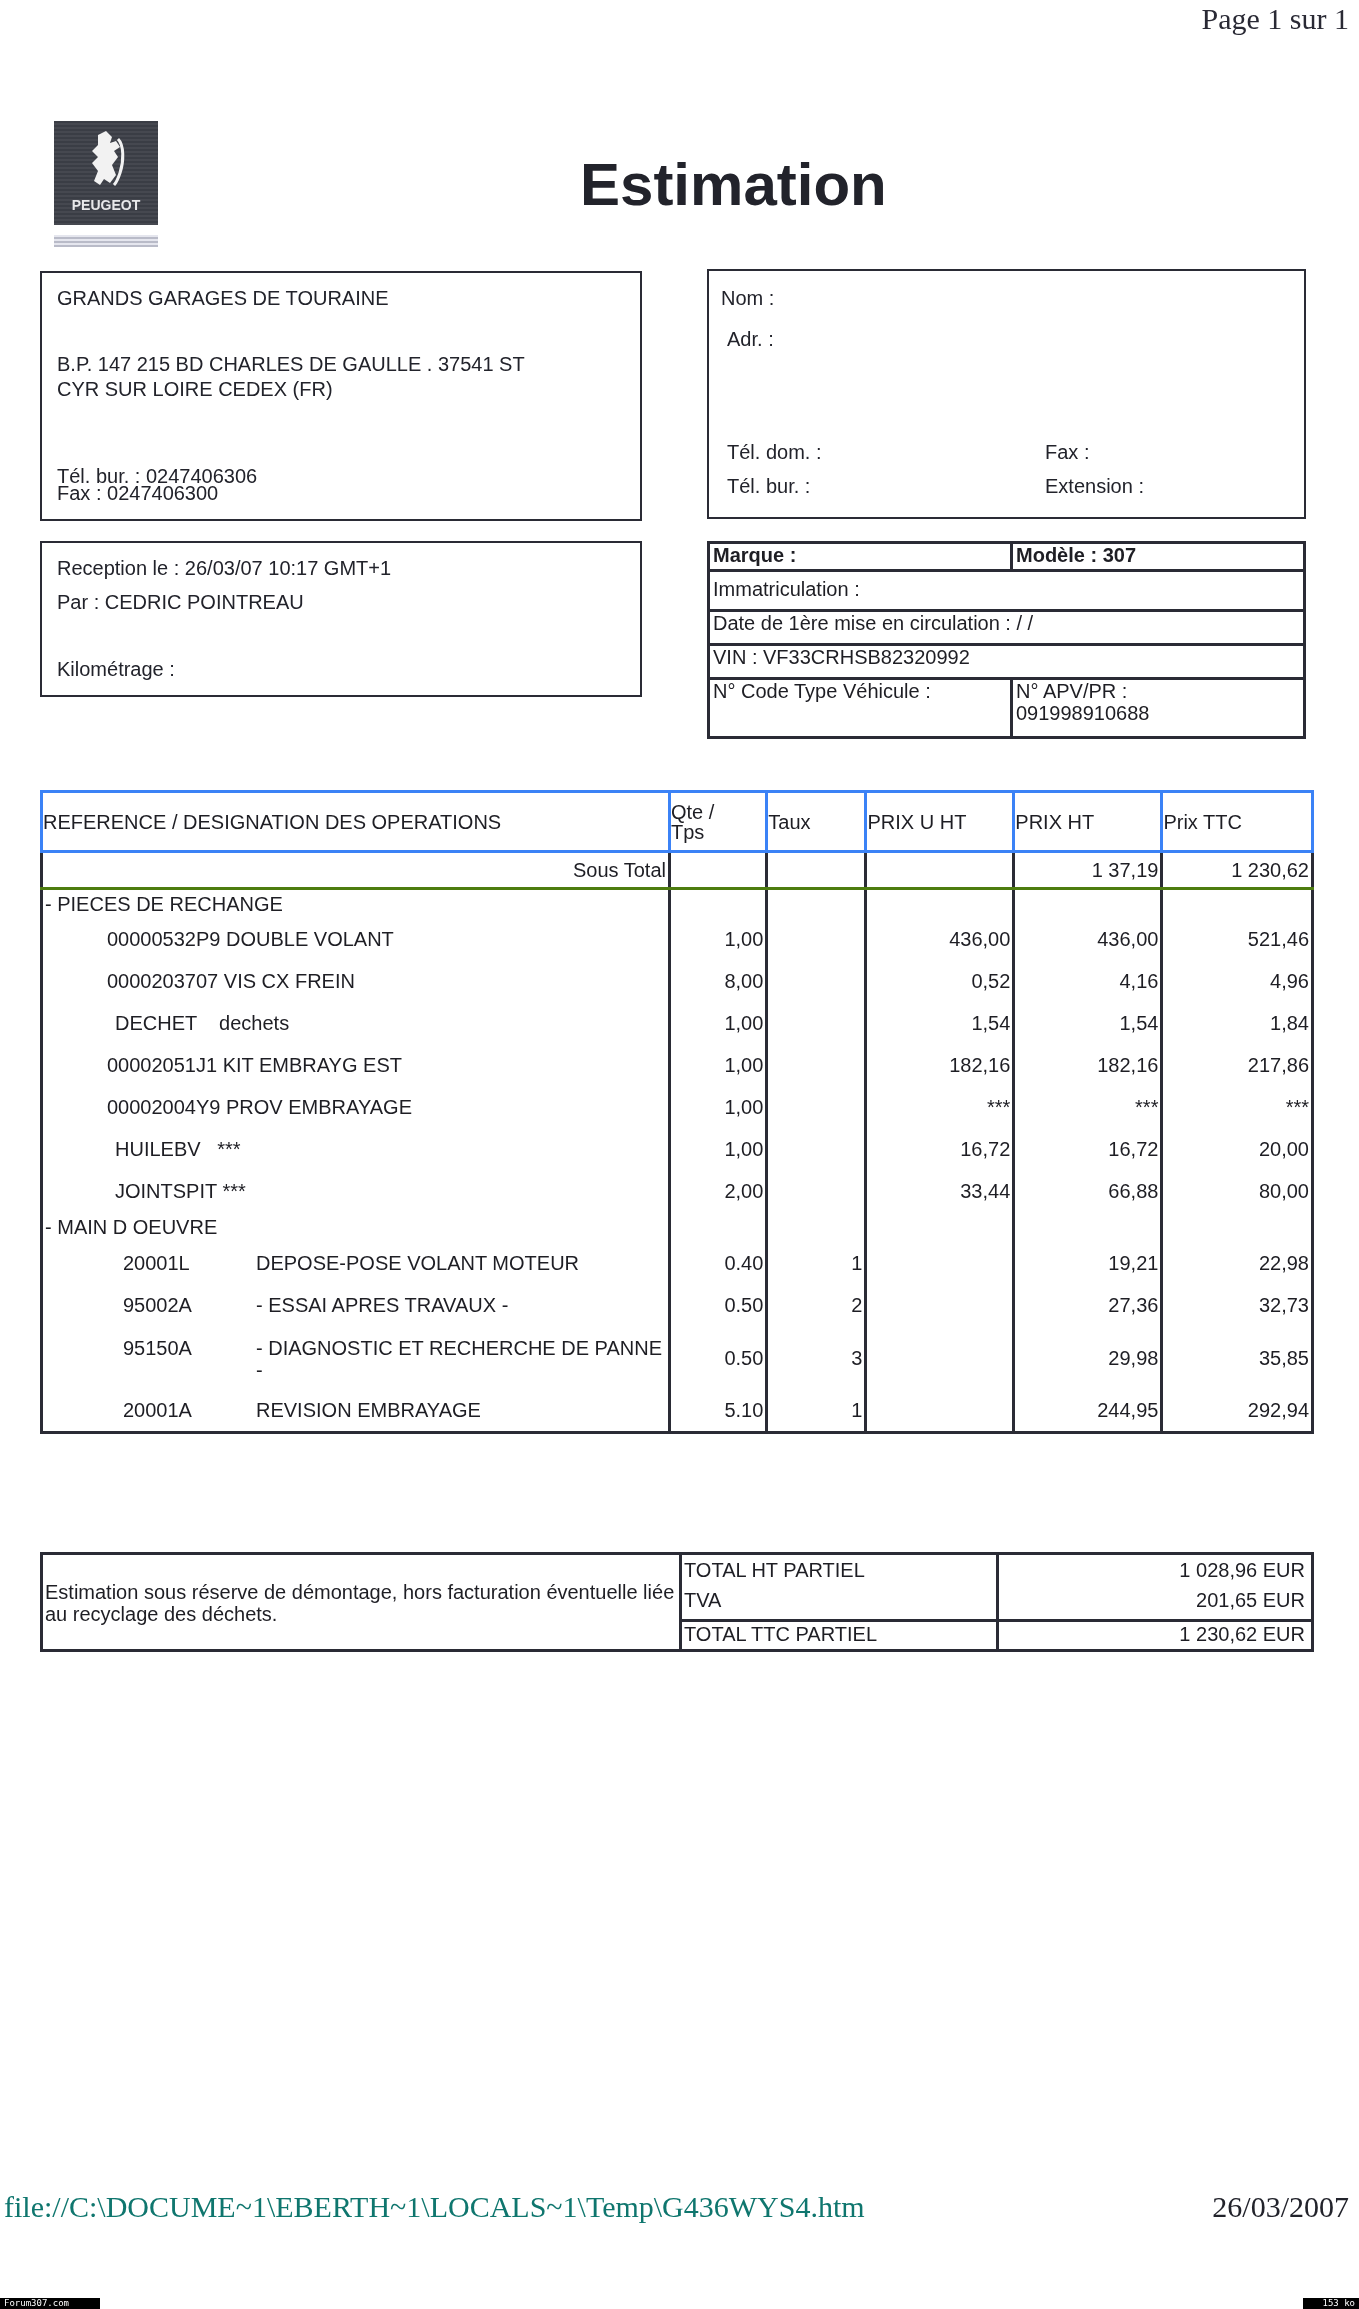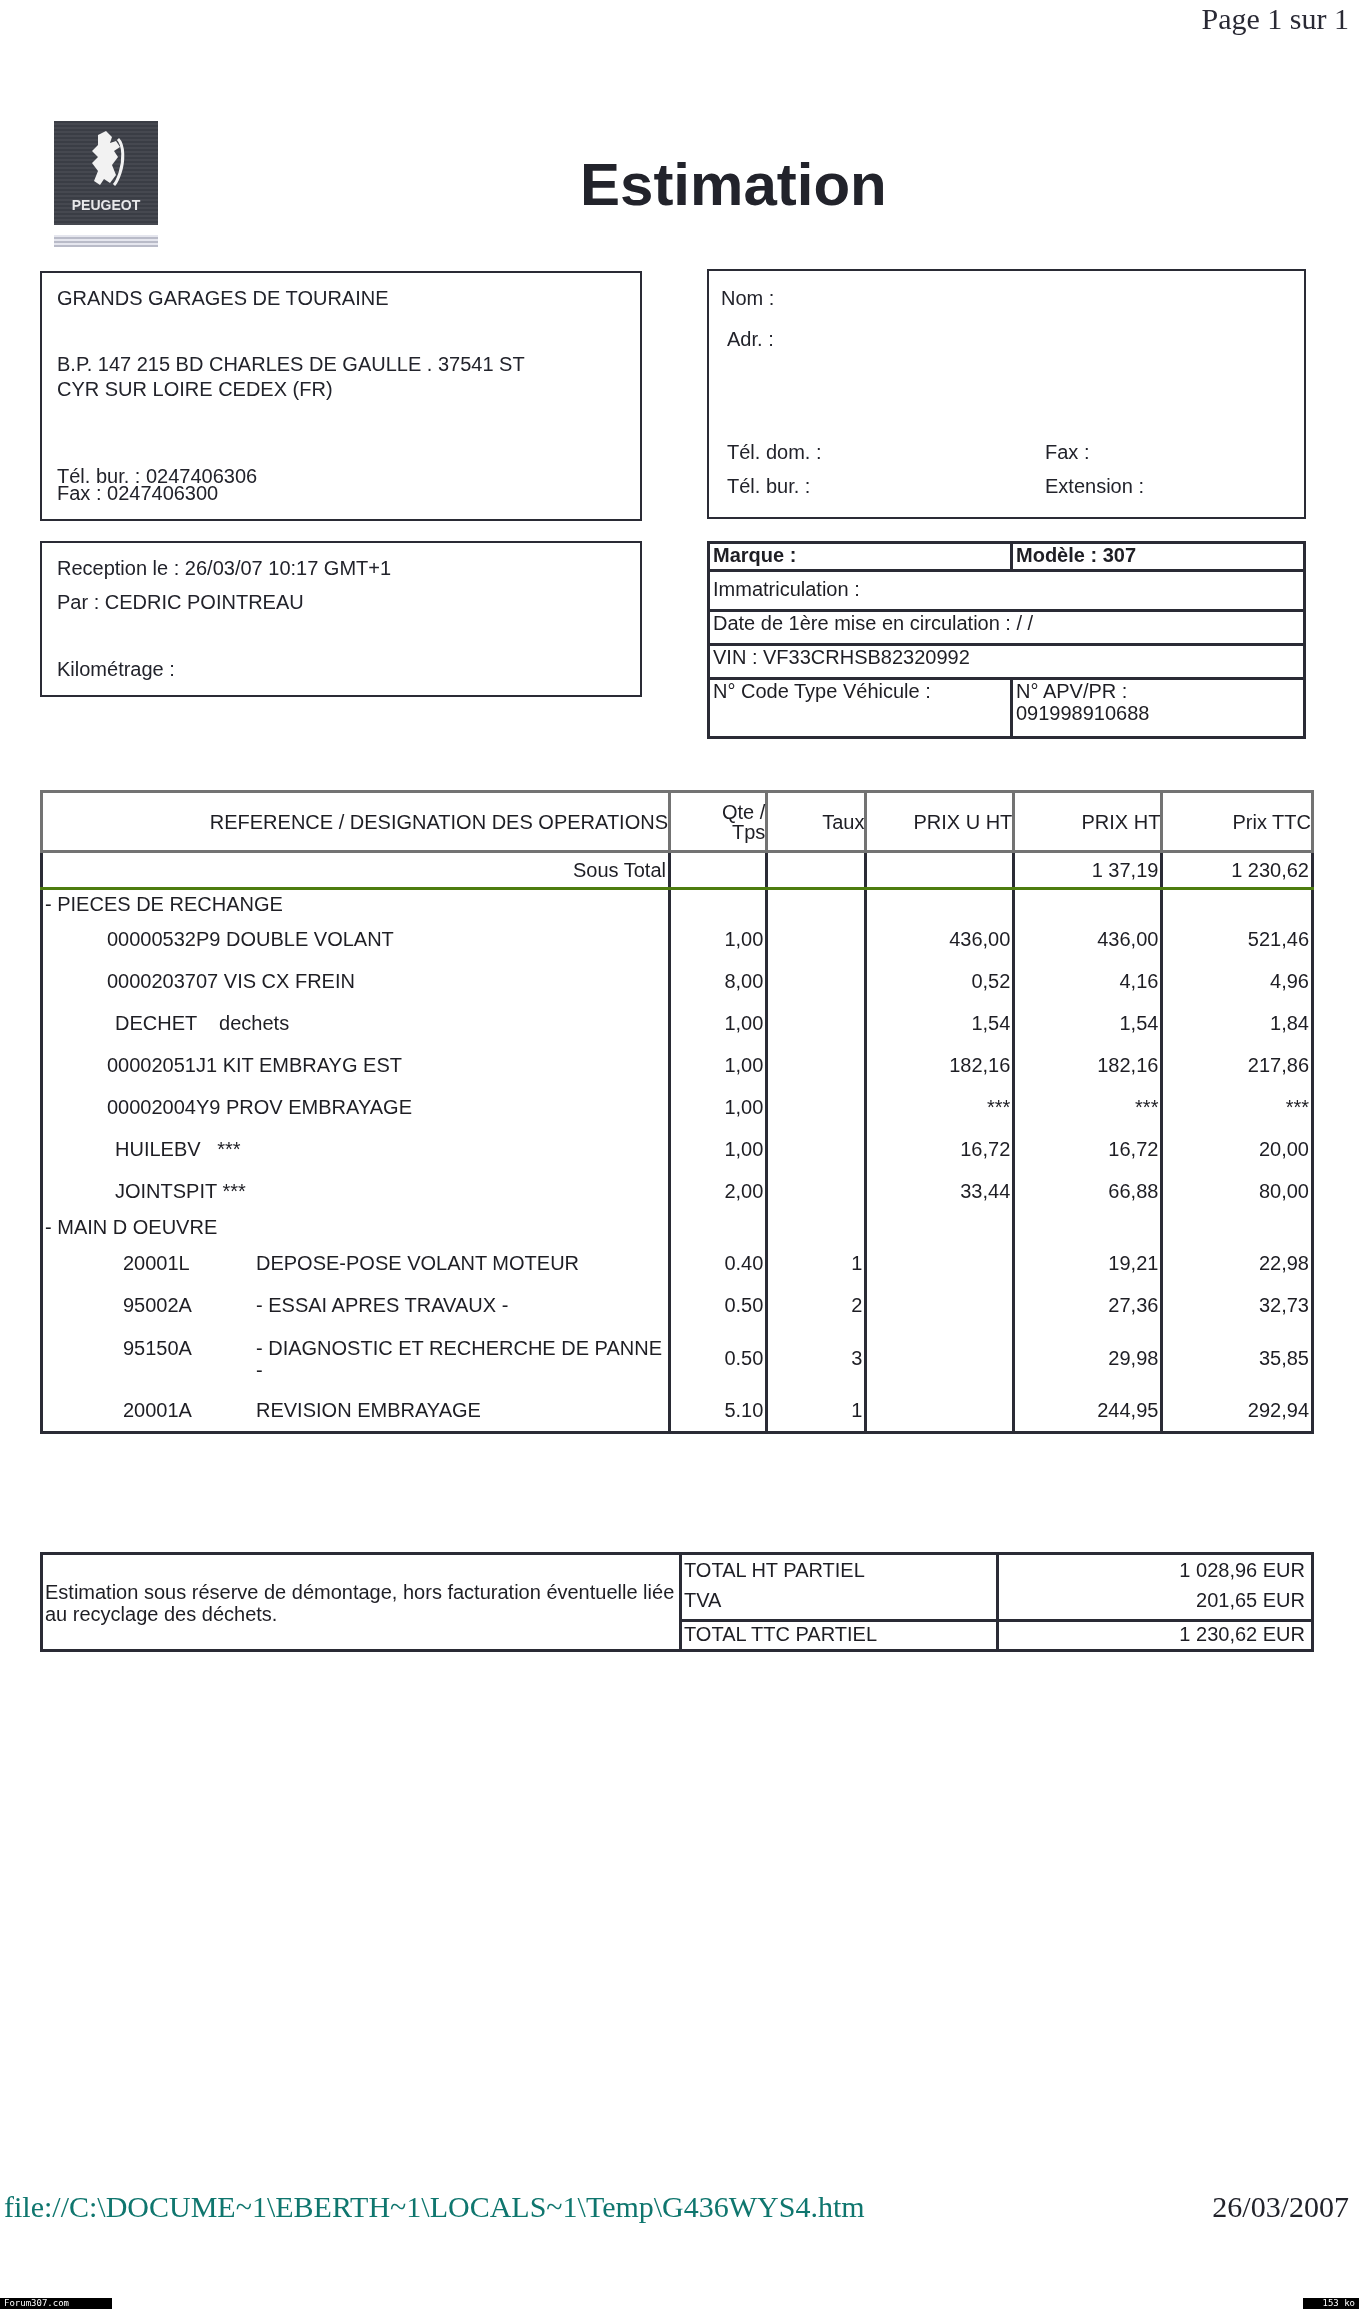--- a/index.html
+++ b/index.html
@@ -30,21 +30,21 @@
   #vehicle-box { left: 707px; top: 541px; width: 599px; height: 198px; border: 3px solid #2a2b35; }
   #vehicle-box .vrow { position: absolute; left: 0; right: 0; border-bottom: 3px solid #2a2b35;
     font-size: 20px; padding-left: 3px; white-space: nowrap; }
   #vehicle-box .vrow:last-child { border-bottom: none; }
   #vehicle-box .vcell { position: absolute; top: 0; bottom: 0; padding-left: 3px; }
   #vehicle-box .vsplit { border-left: 3px solid #2a2b35; }
 
   
   #ops-table { position: absolute; left: 40px; top: 790px; width: 1274px; border-collapse: collapse;
     border: 3px solid #2a2b35; font-size: 20px; }
-  #ops-table th { font-weight: normal; height: 60px; border: 3px solid #737373; text-align: right; vertical-align: middle; line-height: 20px; }
+  #ops-table th { font-weight: normal; height: 60px; border: 3px solid #3b82f6; text-align: left; vertical-align: middle; line-height: 20px; }
   #ops-table td { border-left: 3px solid #2a2b35; border-right: 3px solid #2a2b35; vertical-align: middle;
     height: 42px; padding: 0 2px; white-space: nowrap; }
   #ops-table tr.subtotal td { border-bottom: 3px solid #4d7c0f; height: 37px; }
   #ops-table td.num { text-align: right; }
   #ops-table tr.section td { height: 30px; }
   #ops-table tr.tall td { height: 64px; }
   #ops-table .ref { display: inline-block; }
   #ops-table .lab-ref { display: inline-block; width: 133px; vertical-align: top; }
   #ops-table .lab-desc { display: inline-block; white-space: normal; width: 410px; vertical-align: top; line-height: 22px; }
 
@@ -56,21 +56,21 @@
   #totals .c3 { position: absolute; left: 956px; top: 0; right: 0; height: 94px; }
   #totals .r { position: absolute; left: 2px; right: 6px; white-space: nowrap; }
   #totals .sep { position: absolute; left: 0; right: 0; top: 64px; border-top: 3px solid #2a2b35; }
   #totals .c3 .r { text-align: right; }
 
   #footer-path { left: 4px; top: 2190px; font-size: 30px; color: #0f766e; }
   #footer-date { right: 10px; top: 2190px; font-size: 30px; color: #22232b; }
 
   .tag { position: absolute; top: 2298px; height: 11px; background: #000; color: #fff;
     font-family: "DejaVu Sans Mono", monospace; font-size: 9px; line-height: 11px; padding: 0 4px; }
-  #tag-left { left: 0; width: 112px; }
+  #tag-left { left: 0; width: 100px; }
   #tag-right { right: 0; width: 56px; text-align: right; }
 </style>
 </head>
 <body>
 
 <div id="page-label" class="abs serif">Page 1 sur 1</div>
 
 <div id="logo" class="abs">
   <svg width="104" height="80" viewBox="0 0 104 80">
     <path d="M44 14 L52 10 L58 16 L56 22 L62 20 L66 26 L60 30 L64 36 L58 44 L62 54 L56 62 L50 58 L46 64 L40 60 L44 50 L38 42 L44 36 L38 30 L44 24 Z" fill="#f2f2f2"></path>

